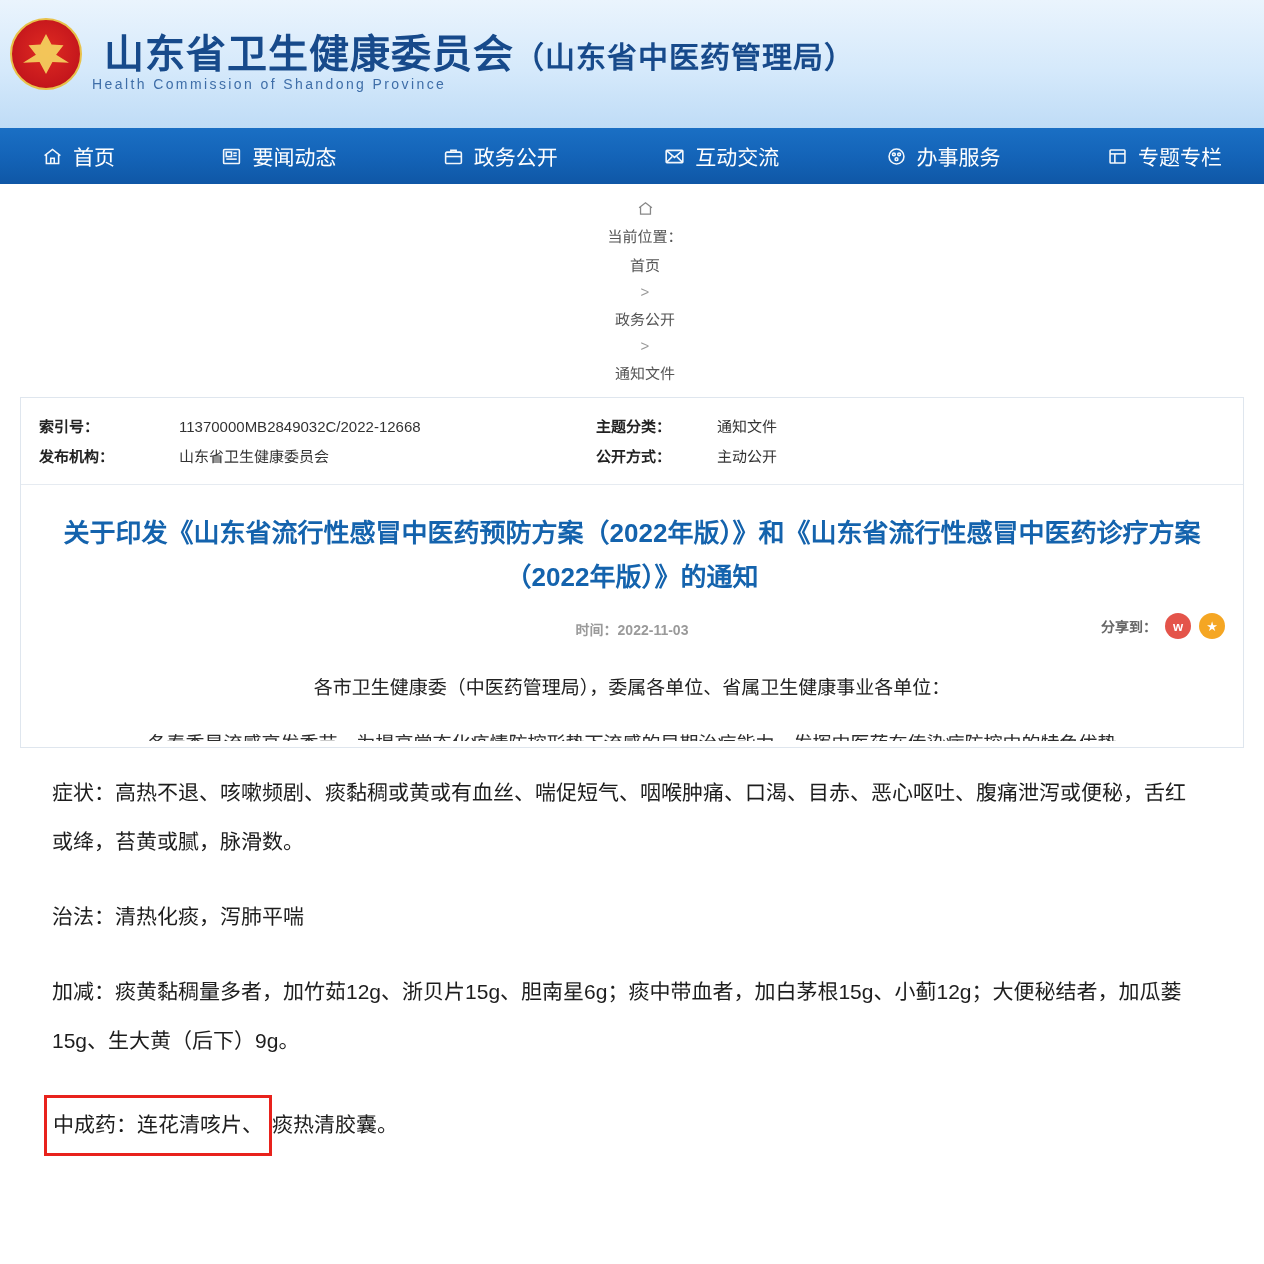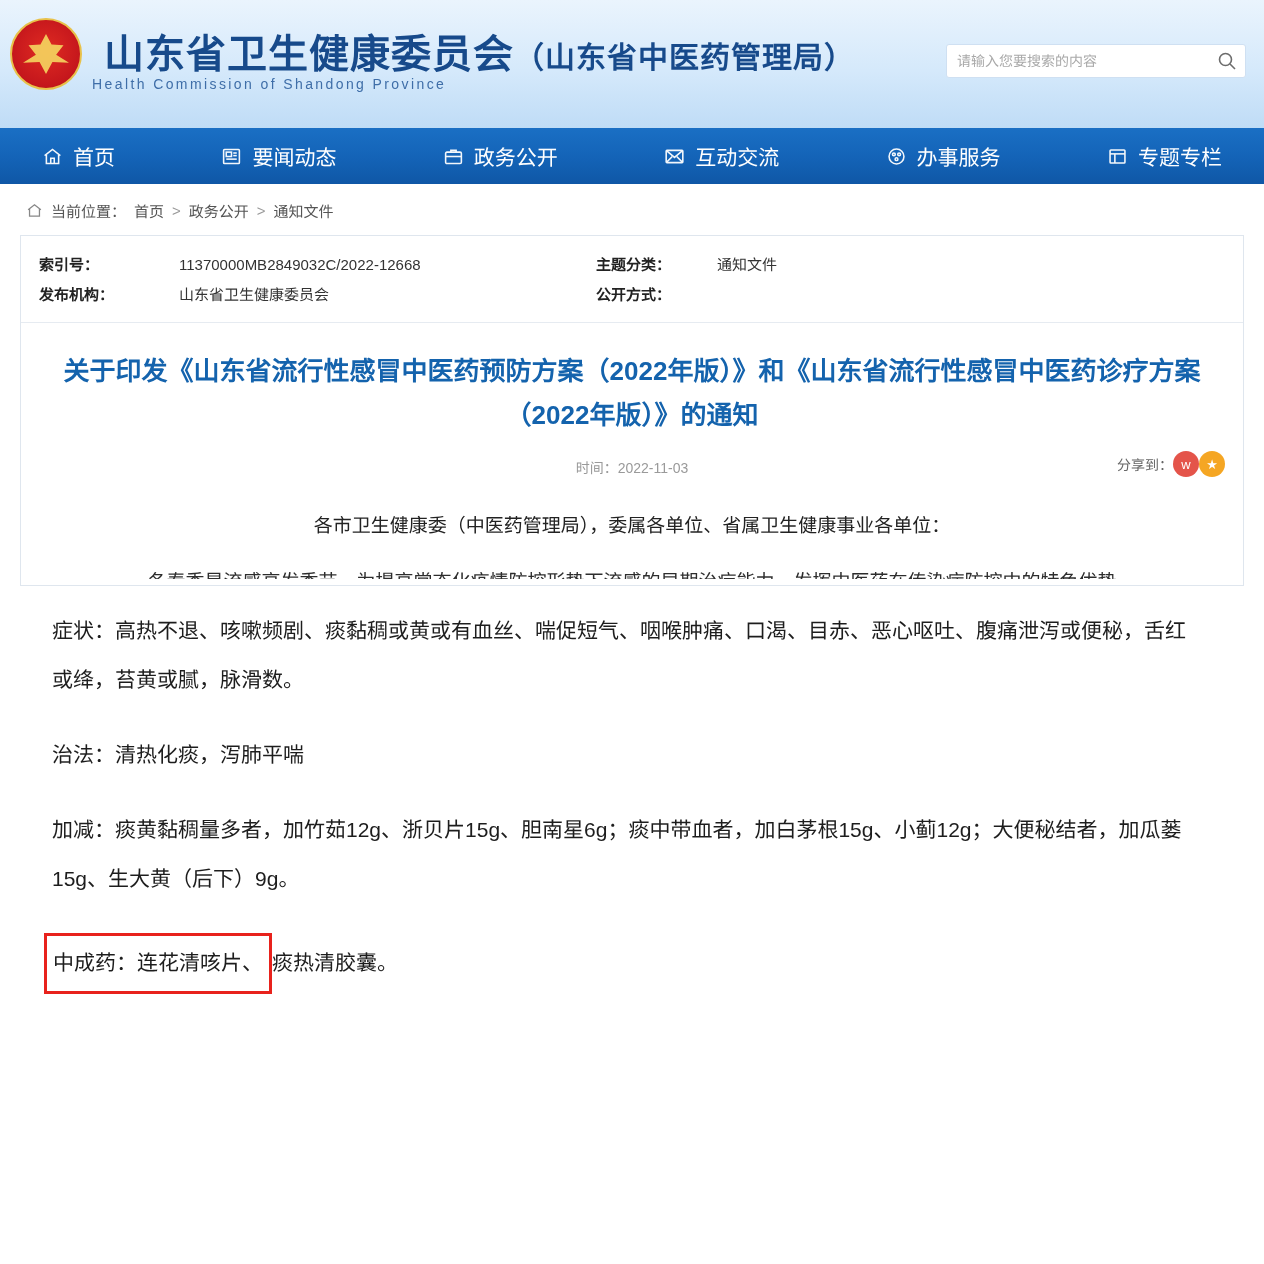--- a/index.html
+++ b/index.html
@@ -69,21 +69,21 @@
   .nav-item {
     display: flex; align-items: center; gap: 10px;
     color: #ffffff; font-size: 21px; cursor: pointer; white-space: nowrap;
   }
   .nav-ico { width: 21px; height: 21px; display: inline-block; opacity: .95; }
   .nav-ico svg { display: block; }
 
   
   .crumb {
     display: flex; align-items: center; gap: 8px;
-    padding: 16px 0 14px 26px; font-size: 15px; color: #555;
+    padding: 16px 0 14px 26px; font-size: 15px; color: #555; flex-direction: column;
   }
   .crumb .home-ico { width: 17px; height: 17px; color: #888; }
   .crumb a { color: #555; text-decoration: none; cursor: pointer; }
   .crumb .sep { color: #999; }
 
   
   .article {
     margin: 0 20px; border: 1px solid #dfe6ee; border-top: 1px solid #dfe6ee;
     background: #fff;
   }
@@ -97,26 +97,26 @@
   .meta-val { flex: 0 0 auto; min-width: 300px; color: #333; padding-left: 8px; }
   .meta-val.second { min-width: 260px; padding-left: 46px; }
 
   .doc-title {
     font-size: 26px; color: #1463ad; font-weight: bold;
     text-align: center; line-height: 44px;
     padding: 26px 40px 8px 40px;
   }
   .doc-sub {
     display: flex; justify-content: center;
-    position: relative; padding: 12px 0 16px 0;
+    position: relative; padding: 12px 0 16px 0; font-weight: bold;
   }
   .doc-time { font-size: 14px; color: #9a9a9a; }
   .share {
     position: absolute; right: 18px; top: 6px;
-    display: flex; align-items: center; font-size: 14px; color: #666;
+    display: flex; align-items: center; gap: 8px; font-size: 14px; color: #666;
   }
   .share-ico { width: 26px; height: 26px; border-radius: 50%; display:flex; align-items:center; justify-content:center; color:#fff; font-size: 13px; }
   .share-ico.wb { background: #e4544a; }
   .share-ico.st { background: #f5a623; }
 
   .body-top {
     padding: 8px 46px 0 46px; font-size: 19px; color: #222; line-height: 50px;
   }
   .body-top p { margin: 0 0 6px 0; text-align: center; }
   .clipped {
@@ -152,29 +152,20 @@
 
   <div class="header">
     <div class="emblem">
       <div class="inner"></div>
     </div>
     <div class="title-cn">
       <span>山东省卫生健康委员会</span><span class="sub">（山东省中医药管理局）</span>
     </div>
     <div class="title-en">Health Commission of Shandong Province</div>
 
-    <div class="search-box">
-      <input type="text" placeholder="请输入您要搜索的内容" style="">
-      <div class="search-btn">
-        <svg width="20" height="20" viewBox="0 0 20 20" fill="none" stroke="currentColor" stroke-width="1.6">
-          <circle cx="8.5" cy="8.5" r="6"></circle>
-            <line x1="13" y1="13" x2="18" y2="18"></line>
-        </svg>
-      </div>
-    </div>
   </div>
 
   <div class="nav">
     <div class="nav-item">
       <span class="nav-ico">
         <svg width="21" height="21" viewBox="0 0 24 24" fill="none" stroke="currentColor" stroke-width="1.8">
             <path d="M3 11l9-7 9 7"></path>
             <path d="M5 10v10h14V10"></path>
             <path d="M10 20v-6h4v6"></path>
           </svg>
@@ -257,20 +248,21 @@
       <div class="meta-row">
         <div class="meta-lbl">索引号：</div>
         <div class="meta-val">11370000MB2849032C/2022-12668</div>
         <div class="meta-lbl right">主题分类：</div>
         <div class="meta-val second">通知文件</div>
       </div>
       <div class="meta-row">
         <div class="meta-lbl">发布机构：</div>
         <div class="meta-val">山东省卫生健康委员会</div>
         <div class="meta-lbl right">公开方式：</div>
+        <div class="meta-val second">主动公开</div>
       </div>
     </div>
 
     <div class="doc-title">关于印发《山东省流行性感冒中医药预防方案（2022年版）》和《山东省流行性感冒中医药诊疗方案（2022年版）》的通知</div>
 
     <div class="doc-sub">
       <div class="doc-time">时间：2022-11-03</div>
       <div class="share">
         <span>分享到：</span>
         <span class="share-ico wb">w</span>

